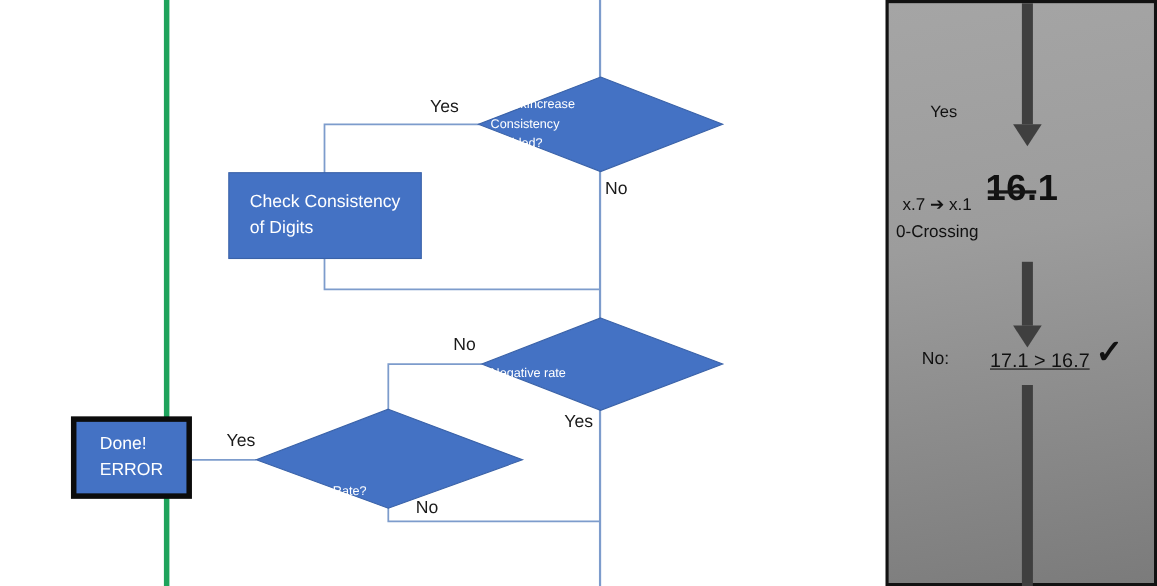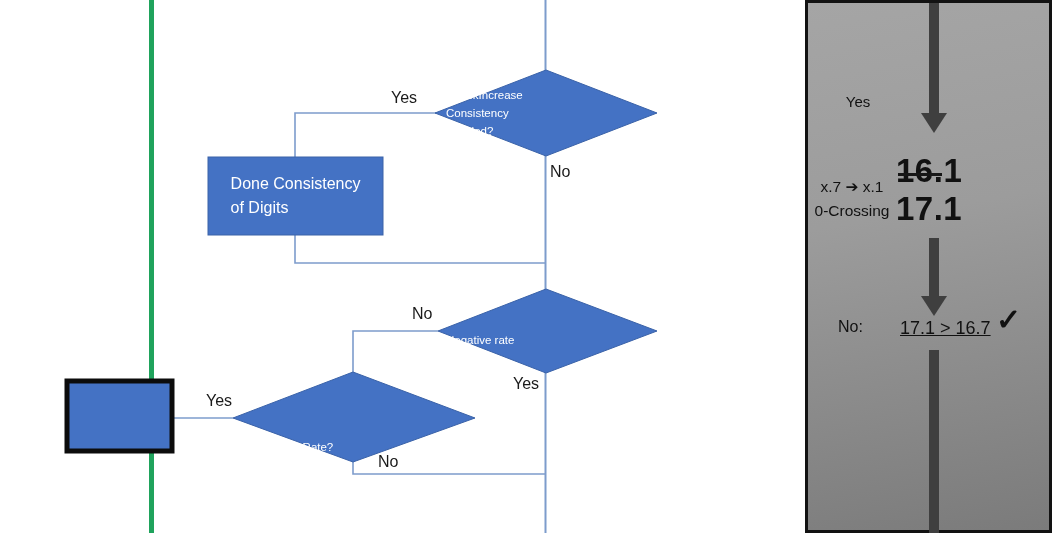--- a/index.html
+++ b/index.html
@@ -57,28 +57,30 @@
     <rect x="208" y="157" width="175" height="78" fill="#4472C4" stroke="#3A62A8" stroke-width="1"></rect>
     <polygon points="546,289 657,331 546,373 438,331" fill="#4472C4" stroke="#3A62A8" stroke-width="1"></polygon>
     <polygon points="353,372 475,418 353,462 233,418" fill="#4472C4" stroke="#3A62A8" stroke-width="1"></polygon>
     <rect x="67" y="381" width="105" height="70" fill="#4472C4" stroke="#0C0C0C" stroke-width="5"></rect>
   </svg>
 
   <div class="node-label diamond-label preline" style="left:446px;top:86px;width:200px;">CheckIncrease
 Consistency
 enabled?</div>
 
-  <div class="node-label box-label preline" style="left:208px;top:157px;width:175px;height:78px;">Done Consistency
+  <div class="node-label box-label preline" style="left:208px;top:157px;width:175px;height:78px;">Check Consistency
 of Digits</div>
 
   <div class="node-label diamond-label preline" style="left:446px;top:331px;width:200px;">Negative rate
 allowed?</div>
 
   <div class="node-label diamond-label" style="left:254px;top:410px;width:200px;margin-top:28px;">Negative Rate?</div>
 
+  <div class="node-label box-label preline" style="left:67px;top:381px;width:105px;height:70px;">Done!
+ERROR</div>
 
   <div class="edge-label" style="left:391px;top:89px;">Yes</div>
   <div class="edge-label" style="left:550px;top:163px;">No</div>
   <div class="edge-label" style="left:412px;top:305px;">No</div>
   <div class="edge-label" style="left:513px;top:375px;">Yes</div>
   <div class="edge-label" style="left:206px;top:392px;">Yes</div>
   <div class="edge-label" style="left:378px;top:453px;">No</div>
 
   <div class="panel">
 
@@ -87,21 +89,20 @@
 
     <div class="txt panel-yes">Yes</div>
 
     <div class="txt rule-block">
       <div>x.7 ➔ x.1</div>
       <div>0-Crossing</div>
     </div>
 
     <div class="txt big-nums">
       <div><span>16</span><span>.1</span></div>
-      <div>17.1</div>
     </div>
     <div class="strike-line"></div>
 
     <div class="shaft" style="left:121px;top:235px;height:58px;"></div>
     <div class="arrow-head" style="left:113px;top:293px;"></div>
 
     <div class="txt result-prefix">No:</div>
     <div class="txt result-comparison">17.1 &gt; 16.7</div>
     <div class="txt check">✓</div>
 

